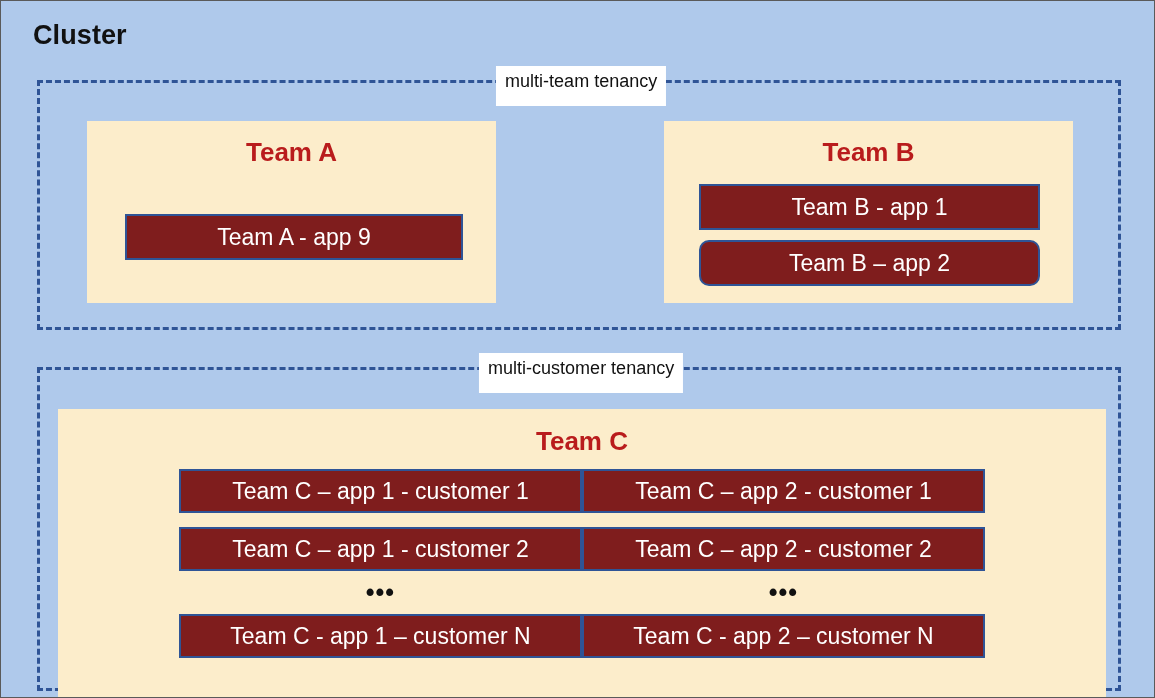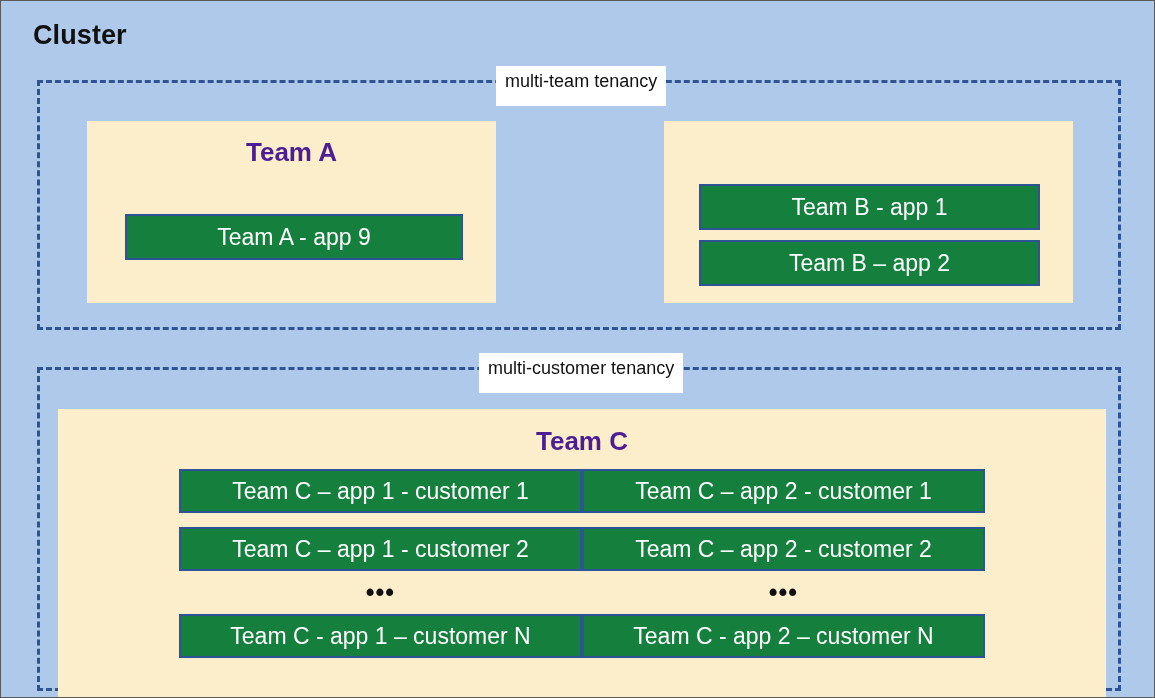--- a/index.html
+++ b/index.html
@@ -62,30 +62,30 @@
     box-sizing: border-box;
   }
   #team-a-box { left: 83px;  top: 117px; width: 409px; height: 182px; }
   #team-b-box { left: 660px; top: 117px; width: 409px; height: 182px; }
   #team-c-box { left: 54px;  top: 405px; width: 1048px; height: 310px; }
 
   .team-title {
     text-align: center;
     font-size: 26px;
     font-weight: bold;
-    color: #4c1d95;
+    color: #b91c1c;
     line-height: 1;
   }
   #team-a-box .team-title,
   #team-b-box .team-title { margin-top: 18px; }
   #team-c-box .team-title { margin-top: 19px; }
 
   
   .app-box {
-    background: #15803d;
+    background: #7f1d1d;
     border: 2px solid #2F5496;
     box-sizing: border-box;
     color: #FFFFFF;
     font-size: 23px;
     display: flex;
     align-items: center;
     justify-content: center;
     white-space: nowrap;
   }
 
@@ -99,21 +99,21 @@
   #team-a-apps .app-box { height: 46px; }
 
   
   #team-b-apps {
     position: absolute;
     left: 35px;
     right: 33px;
     top: 63px;
   }
   #team-b-apps .app-box { height: 46px; }
-  #team-b-apps .app-box + .app-box { margin-top: 10px; }
+  #team-b-apps .app-box + .app-box { margin-top: 10px; border-radius: 10px; }
 
   
   #team-c-columns {
     position: absolute;
     left: 0;
     right: 0;
     top: 60px;
     display: flex;
     justify-content: center;
   }
@@ -144,20 +144,21 @@
     <div class="tenancy-label">multi-team tenancy</div>
 
     <div id="team-a-box" class="team-box" style="left:47px; top:38px;">
       <div class="team-title">Team A</div>
       <div id="team-a-apps">
         <div class="app-box">Team A - app 9</div>
       </div>
     </div>
 
     <div id="team-b-box" class="team-box" style="left:624px; top:38px;">
+      <div class="team-title">Team B</div>
       <div id="team-b-apps">
         <div class="app-box">Team B - app 1</div>
         <div class="app-box">Team B – app 2</div>
       </div>
     </div>
   </div>
 
   <div id="multi-cust-group" class="tenancy-group">
 
     <div class="tenancy-label">multi-customer tenancy</div>

